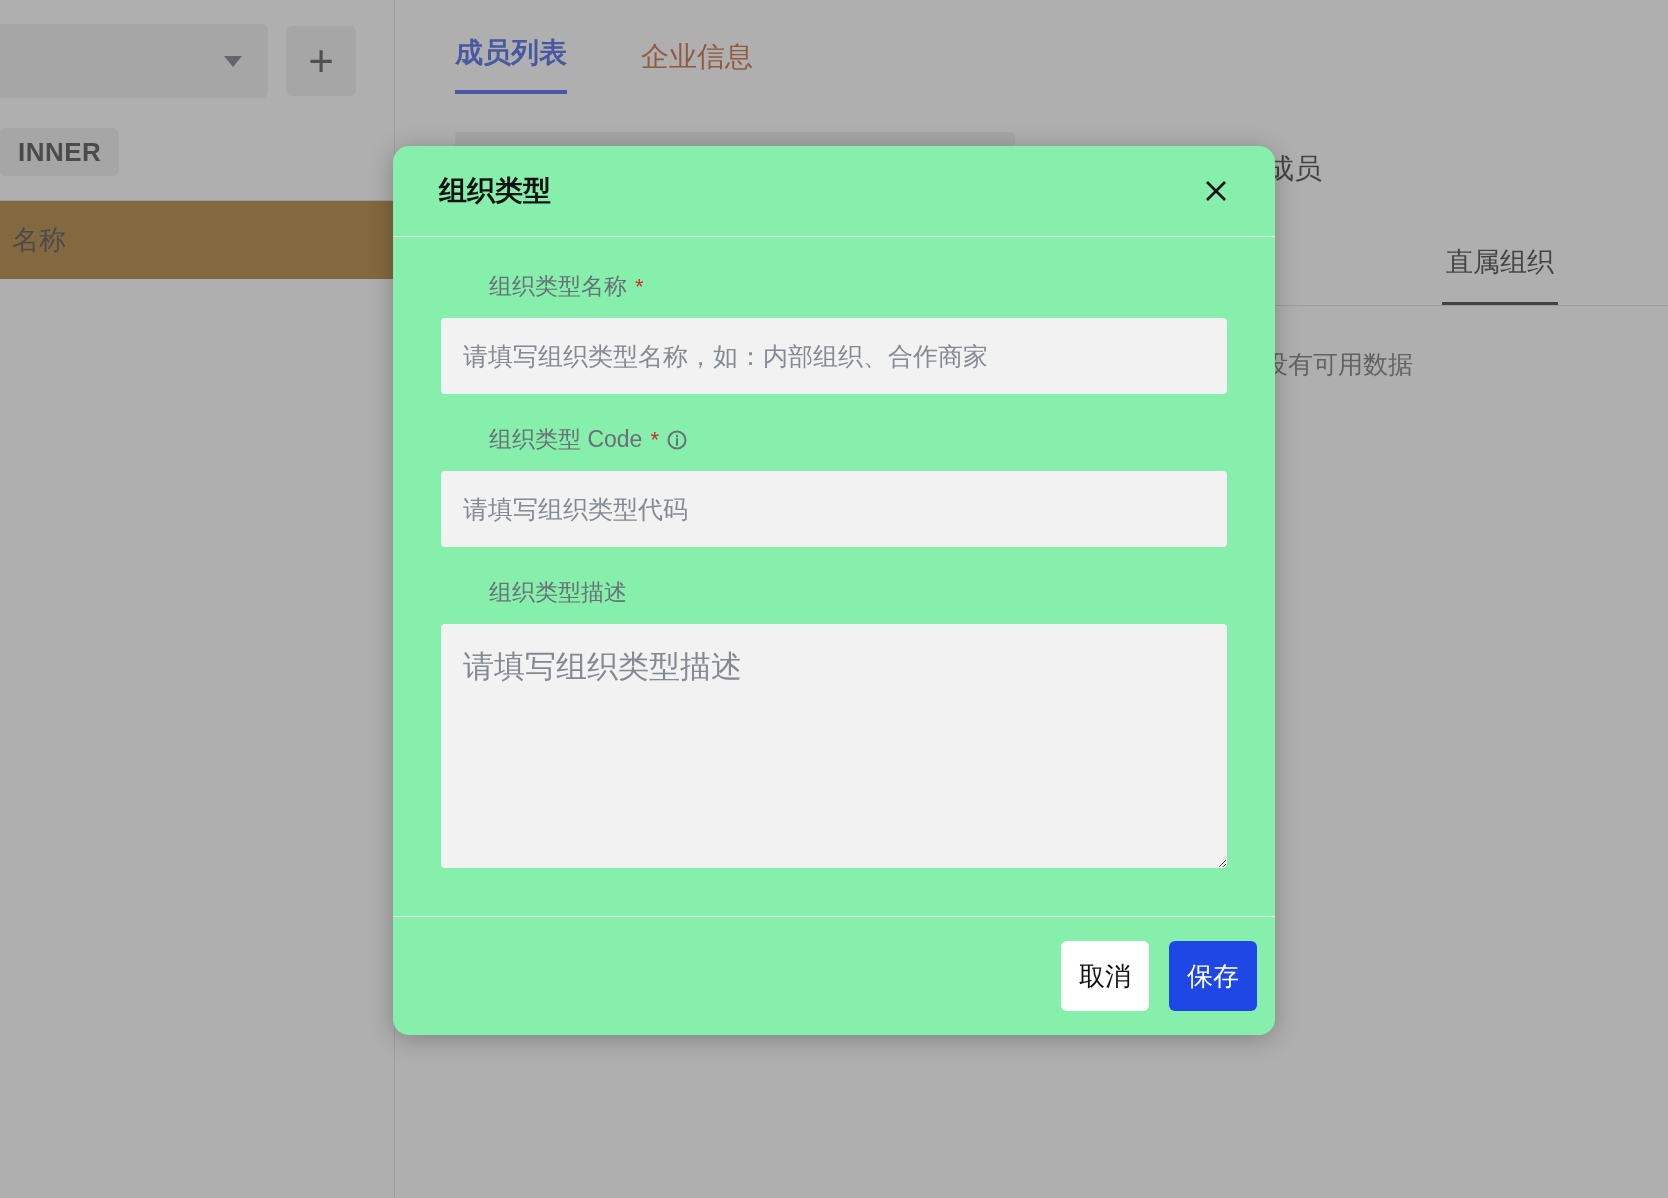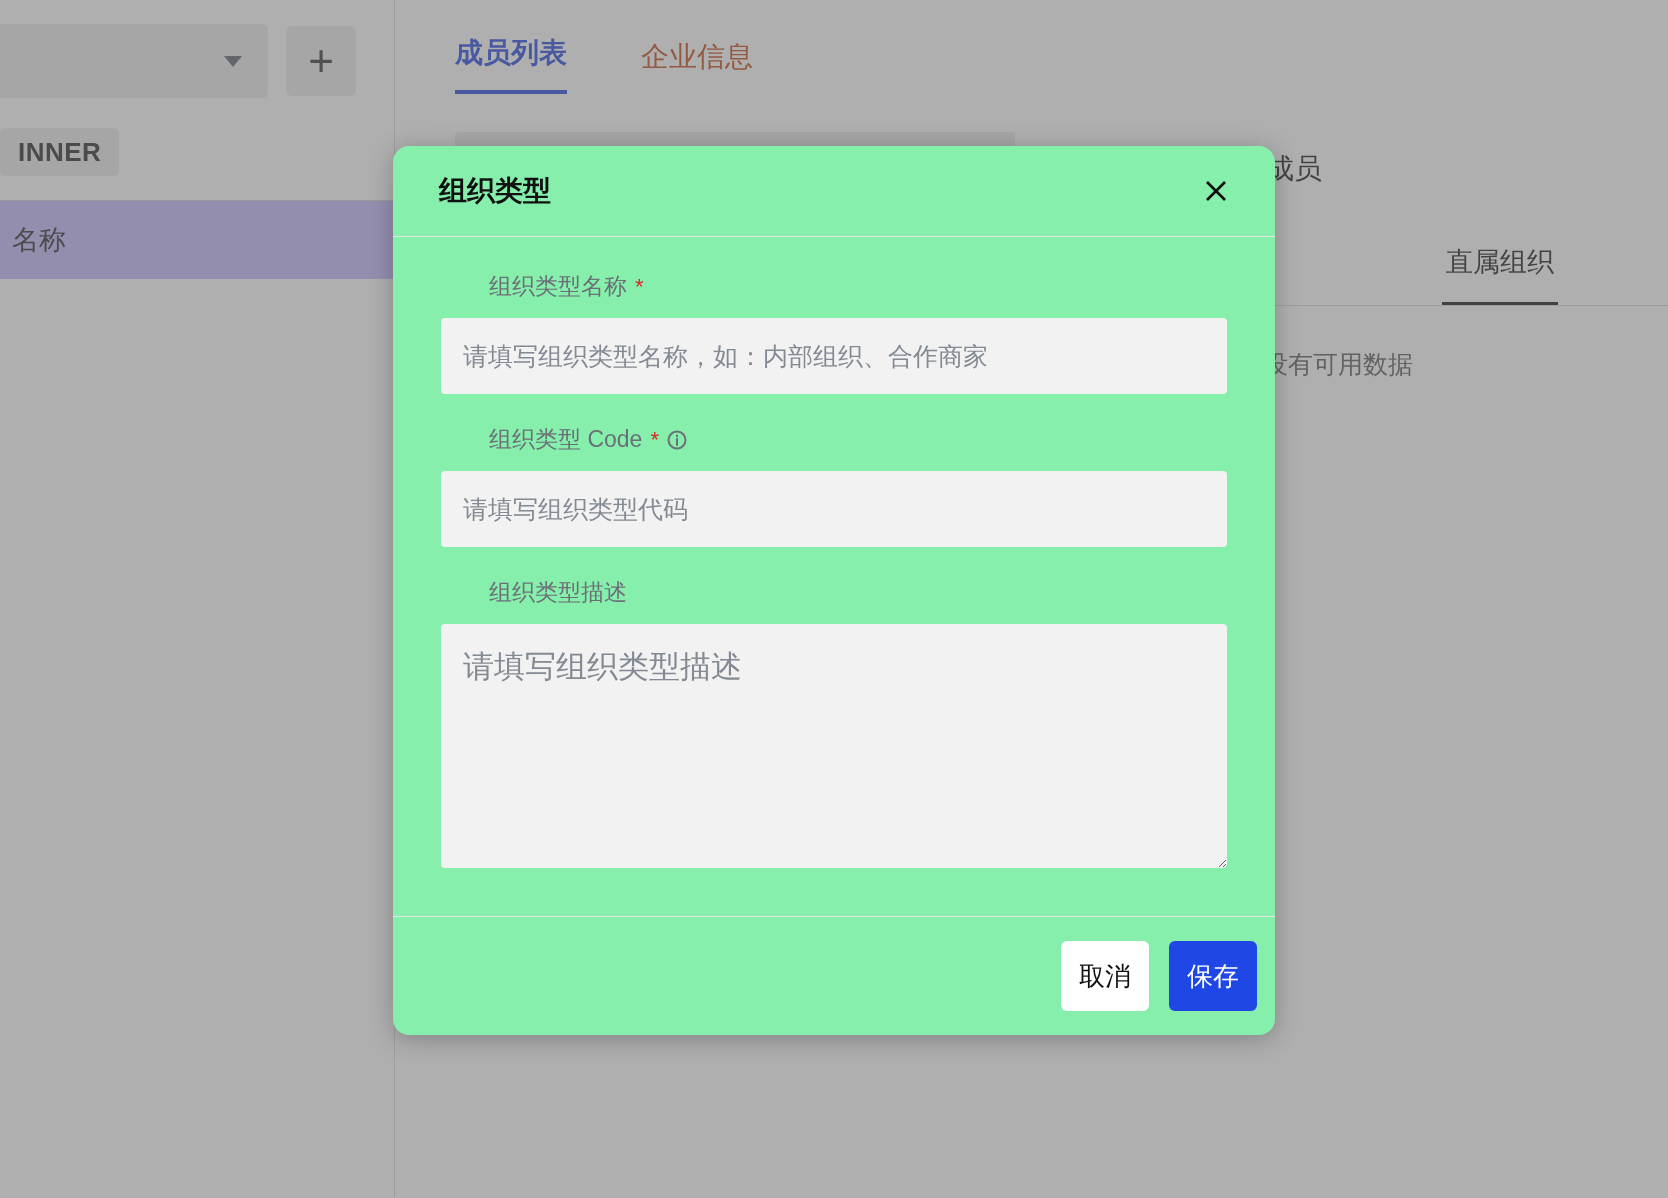--- a/index.html
+++ b/index.html
@@ -11,21 +11,21 @@
 
   .left-col { width: 395px; border-right: 1px solid #d9d9d9; padding-top: 24px; }
   .left-top-row { display: flex; align-items: center; gap: 18px; padding-left: 0; }
   .dropdown-btn { display:flex; align-items:center; justify-content:flex-end; height: 74px; width: 272px; margin-left:-4px; background: #ececec; border: none; border-radius: 6px; padding: 0 22px 0 18px; cursor: pointer; }
   .dropdown-caret { width: 0; height: 0; border-left: 9px solid transparent; border-right: 9px solid transparent; border-top: 11px solid #565d67; margin-right: 4px; }
   .add-btn { width: 70px; height: 70px; background: #ececec; border: none; border-radius: 6px; display:flex; align-items:center; justify-content:center; cursor:pointer; }
   .add-btn .plus { font-size: 44px; line-height: 1; color: #2d2d2d; font-weight: 300; }
 
   .badge { display: inline-flex; align-items:center; margin-top: 30px; margin-left: 0; height: 48px; background: #ececec; border-radius: 6px; padding: 0 18px; font-size: 26px; font-weight: 600; color: #222; letter-spacing: .5px;}
   .left-divider { border-top: 1px solid #d1d1d1; margin-top: 24px; }
-  .list-row { height: 78px; background: #c4b5fd; display:flex; align-items:center; font-size: 27px; color:#222; padding-left: 12px; }
+  .list-row { height: 78px; background: #a16207; display:flex; align-items:center; font-size: 27px; color:#222; padding-left: 12px; }
 
   .right-col { flex: 1; padding-left: 60px; padding-top: 34px; }
   .tabs { display:flex; gap: 74px; align-items:flex-end; font-size: 28px; }
   .tab { padding-bottom: 18px; cursor: pointer; color:#c2410c; }
   .tab.active { color:#1b3fe0; font-weight:600; border-bottom: 4px solid #1b3fe0; }
   .sub-box { margin-top: 38px; width: 560px; height: 56px; background:#ececec; border-radius:4px; }
   .member-col-label { position:absolute; left: 1238px; top: 150px; font-size: 28px; color:#111; font-weight:500; }
   .subtabs { position:absolute; top: 244px; left: 395px; right: 0; border-bottom: 1px solid #d9d9d9; height: 62px; display:flex; justify-content:flex-end; padding-right: 110px; }
   .subtab { font-size: 27px; font-weight:400; color:#111; border-bottom: 3px solid #111; padding: 0 4px 16px; cursor:pointer; }
   .empty-msg { position:absolute; top: 348px; left: 1263px; font-size: 25px; color:#555; }

